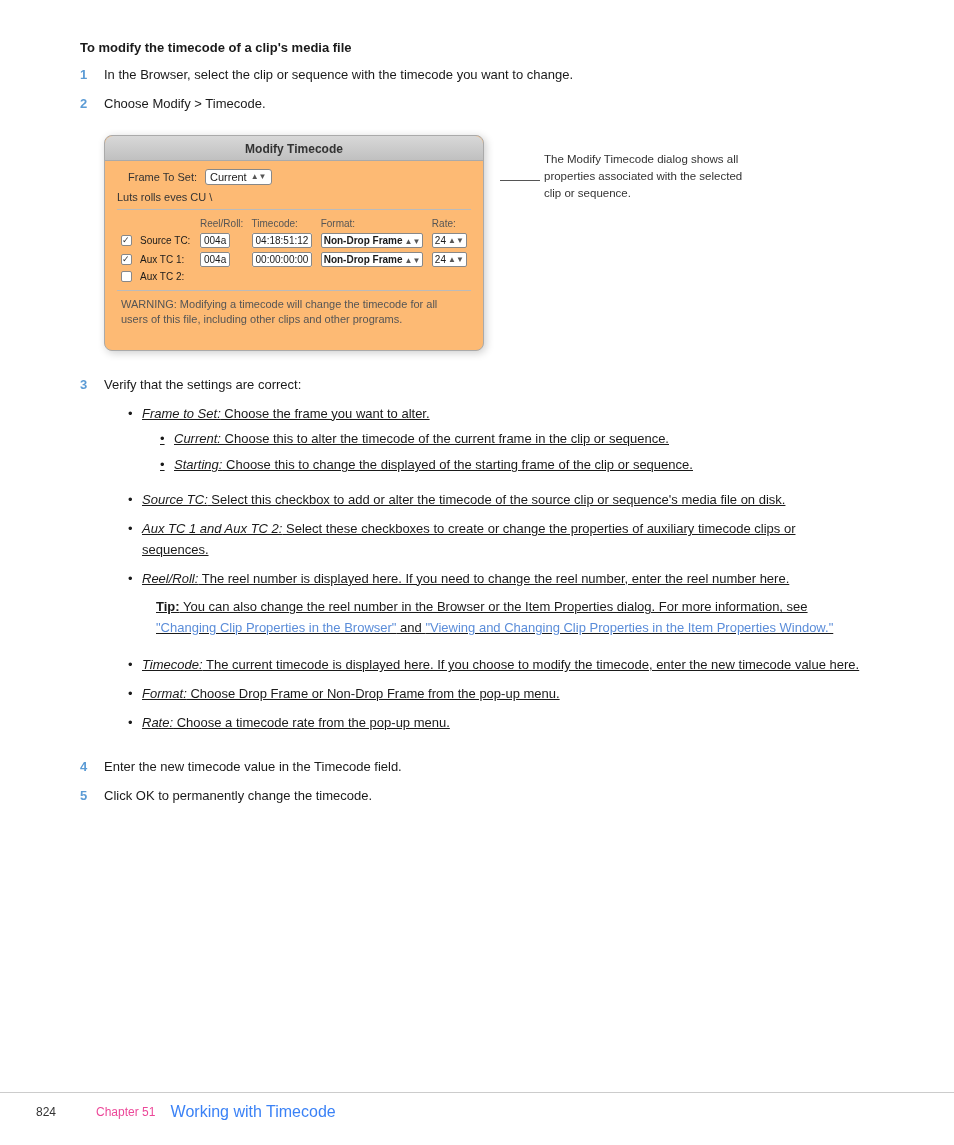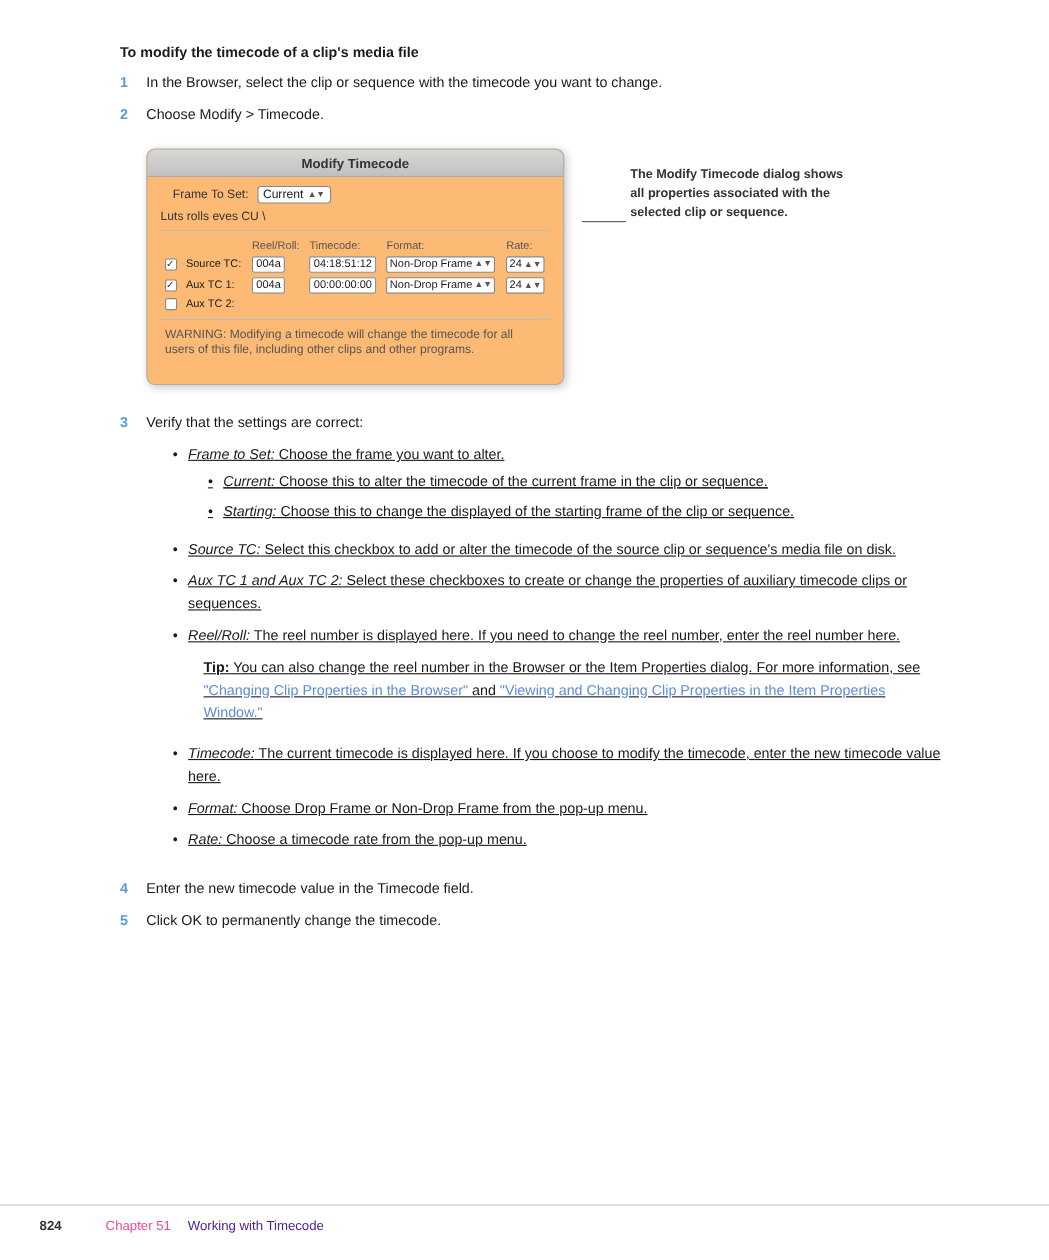--- a/index.html
+++ b/index.html
@@ -8,21 +8,20 @@
       font-family: 'Helvetica Neue', Helvetica, Arial, sans-serif;
       font-size: 13px;
       color: #1a1a1a;
       width: 954px;
       min-height: 1145px;
       position: relative;
     }
 
     .page-container {
       padding: 40px 92px 80px 80px;
-      margin-left: 29px;
     }
 
     .heading-bold {
       font-weight: bold;
       font-size: 13px;
       margin-bottom: 10px;
     }
 
     .numbered-list {
       list-style: none;
@@ -147,22 +146,23 @@
       width: 55px;
     }
 
     .tc-dropdown {
       background: #fff;
       border: 1px solid #888;
       border-radius: 2px;
       padding: 1px 2px;
       font-size: 10px;
       display: inline-flex;
-      align-items: flex-start;
+      align-items: flex-end;
       gap: 2px;
+      font-weight: bold;
     }
 
     .tc-rate {
       background: #fff;
       border: 1px solid #888;
       border-radius: 2px;
       padding: 1px 2px;
       font-size: 10px;
       display: inline-flex;
       align-items: center;
@@ -199,23 +199,22 @@
     }
 
     .dlg-btn.default {
       background: linear-gradient(to bottom, #6b9fd4, #4a7fb5);
       color: #fff;
       border-color: #3a6fa5;
     }
 
     .annotation-line {
       display: flex;
-      align-items: flex-end;
+      align-items: center;
       margin-top: 16px;
-      font-weight: bold;
     }
 
     .annotation-dash {
       width: 40px;
       border-top: 1px solid #555;
       margin-top: 8px;
       flex-shrink: 0;
     }
 
     .annotation-text {
@@ -287,32 +286,31 @@
       align-items: center;
       padding: 0 36px;
       border-top: 1px solid #ccc;
       padding-top: 10px;
     }
 
     .footer-page-num {
       font-size: 12px;
       color: #333;
       min-width: 60px;
-      font-weight: bold;
     }
 
     .footer-chapter {
       font-size: 12px;
       color: #ec4899;
       margin-right: 4px;
     }
 
     .footer-chapter-link {
-      font-size: 12px;
-      color: #4c1d95;
+      font-size: 16px;
+      color: #3b82f6;
       text-decoration: none;
     }
 
     .check-icon {
       display: inline-block;
       width: 11px;
       height: 11px;
       border: 1px solid #888;
       background: #fff;
       border-radius: 2px;

